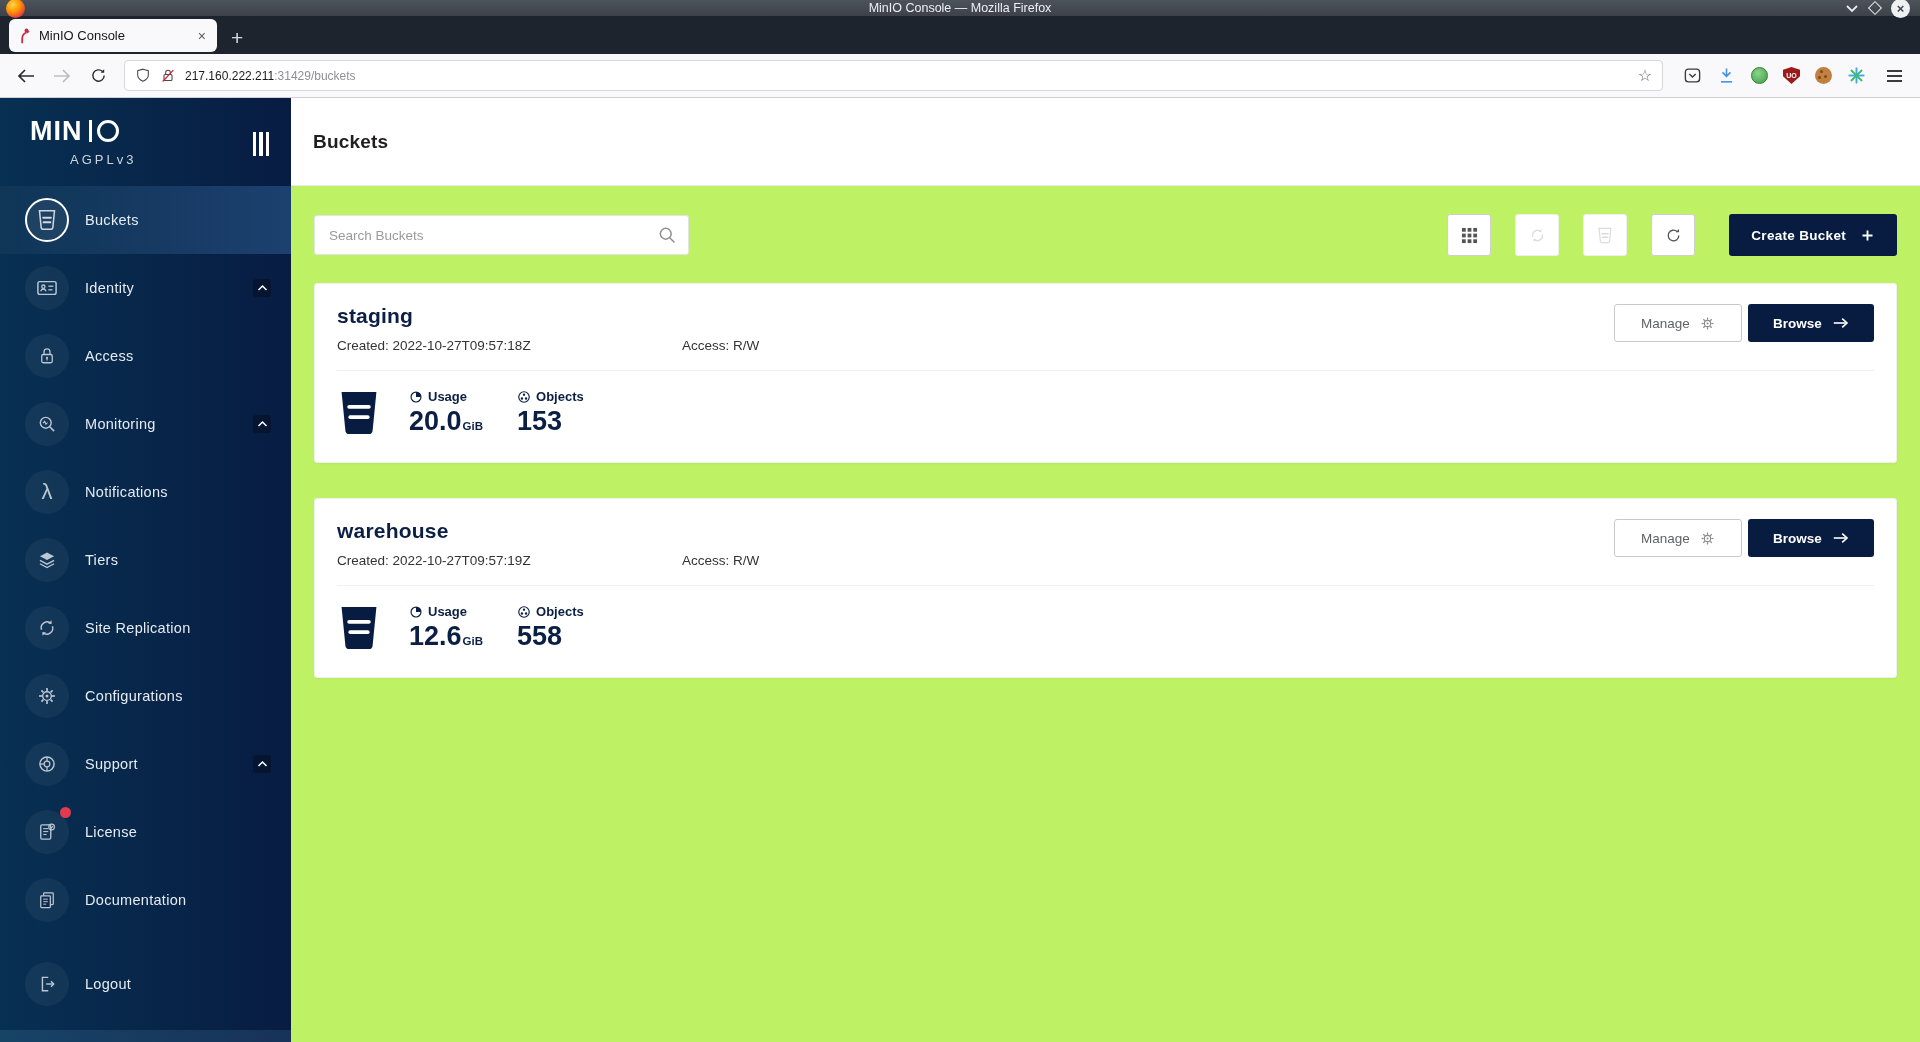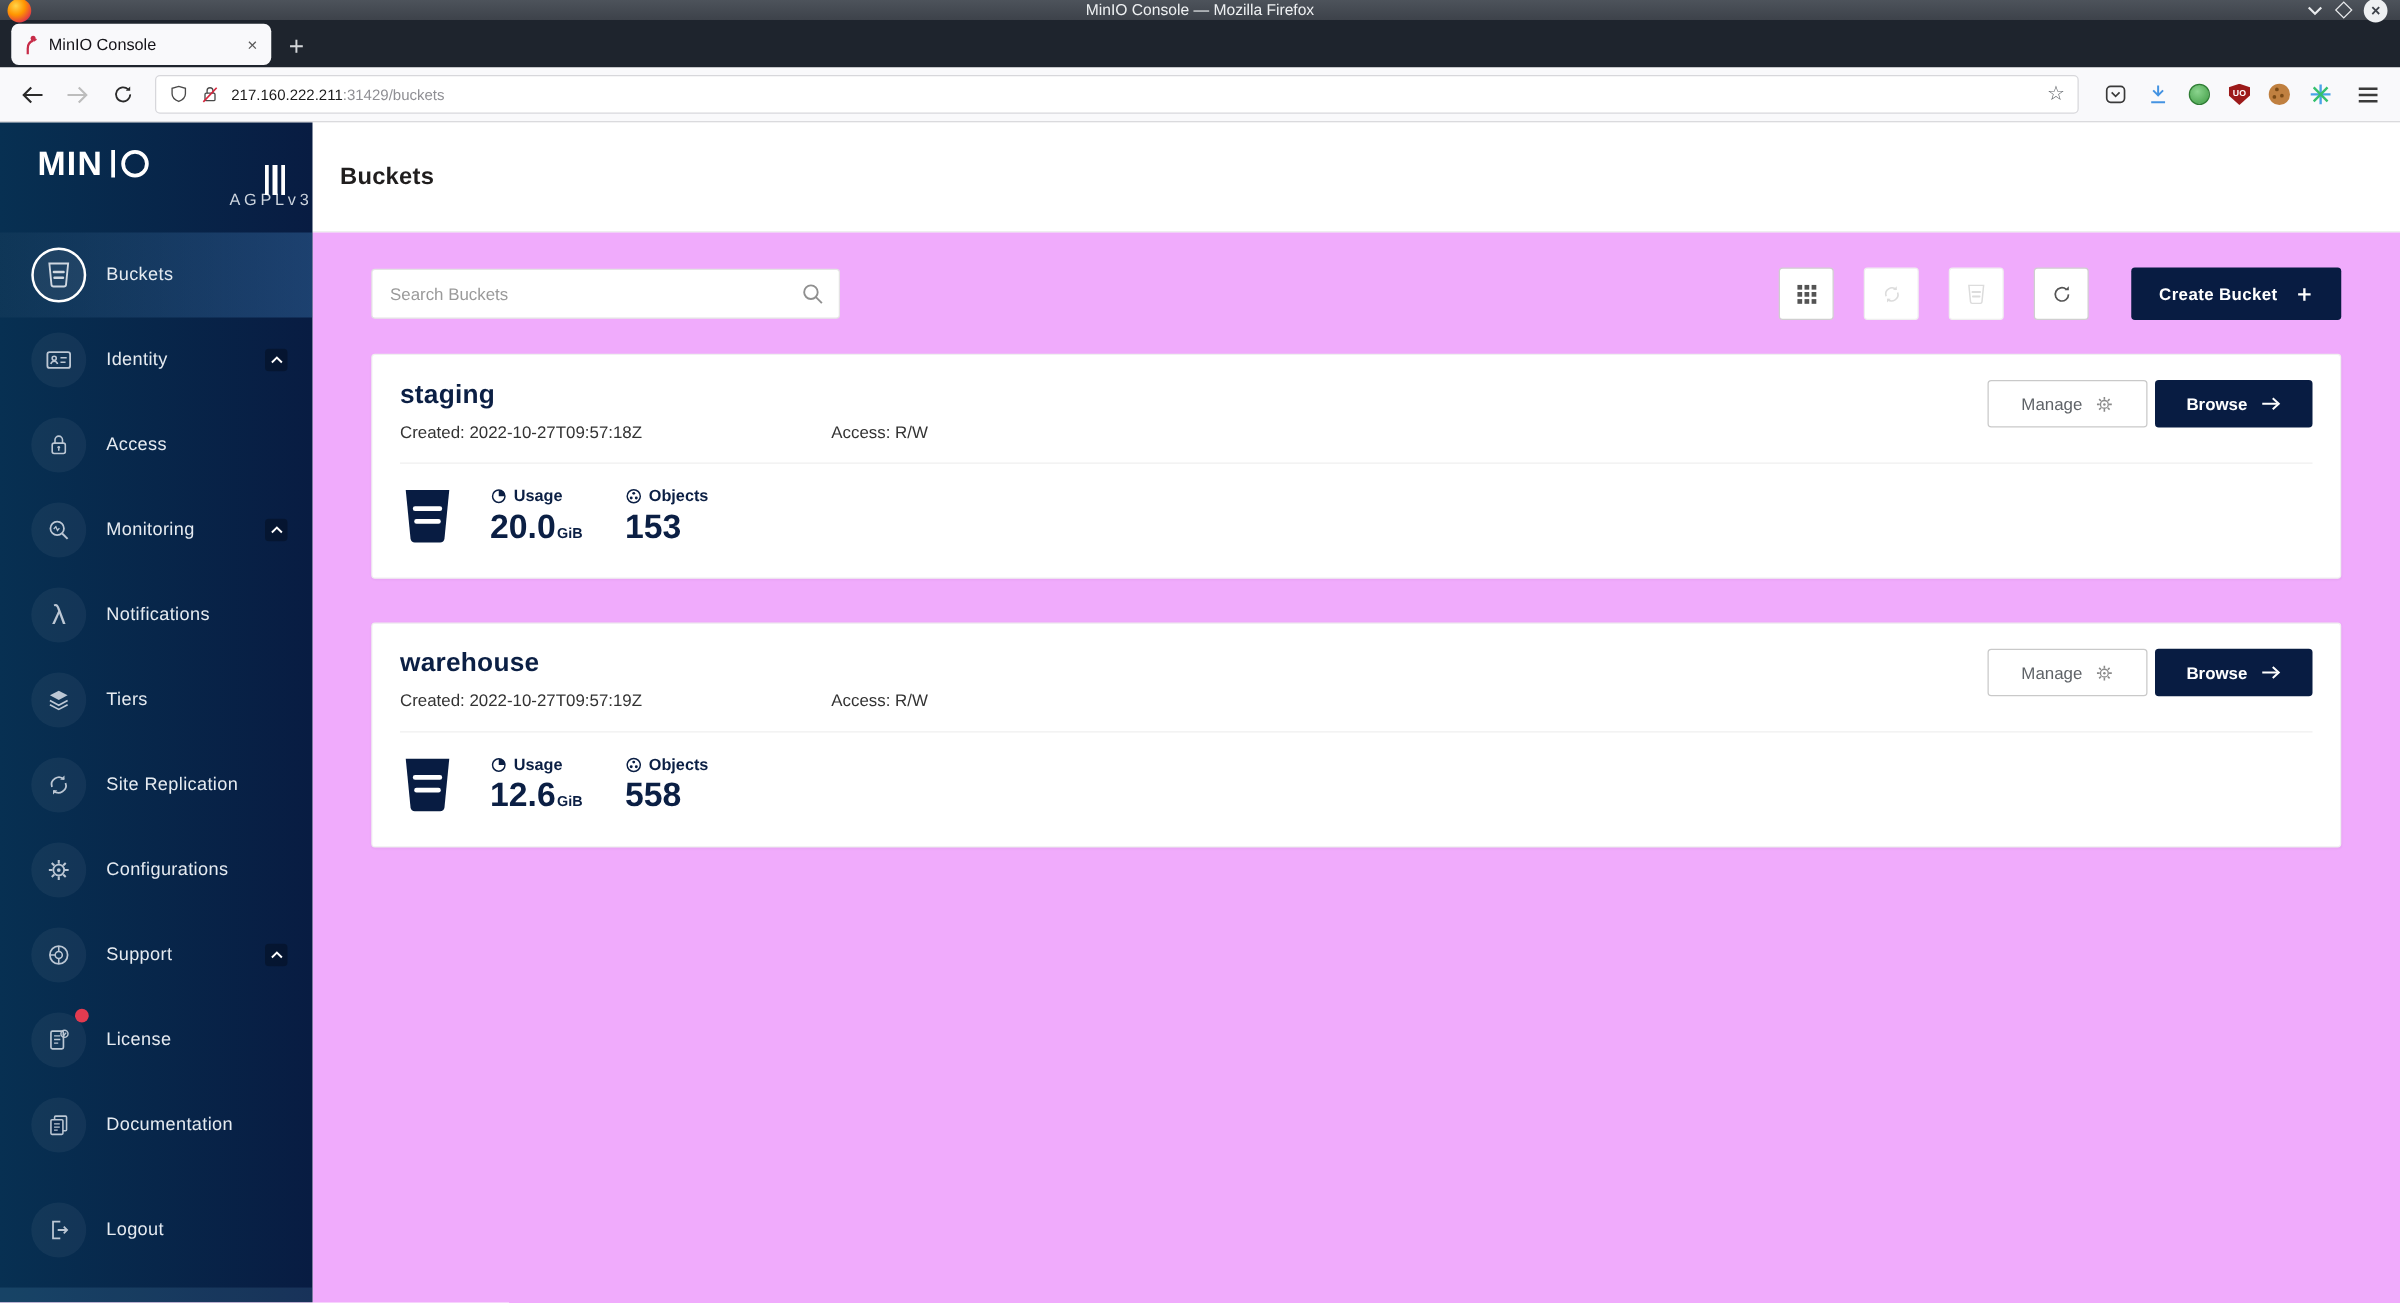--- a/index.html
+++ b/index.html
@@ -37,21 +37,21 @@
   .badge-cookie { width:17px; height:17px; border-radius:50%; background:#c08040; position:relative; }
   .badge-cookie i { position:absolute; width:3px; height:3px; border-radius:50%; background:#7a4a16; }
   .badge-cookie i:nth-child(1){ top:3px; left:5px; } .badge-cookie i:nth-child(2){ top:8px; left:9px; } .badge-cookie i:nth-child(3){ top:9px; left:3px; }
   .hamburger { display:flex; flex-direction:column; gap:3px; margin-left:6px; }
   .hamburger i { width:15px; height:2px; background:#3a3a3a; }
 
   
   .app { flex:1; display:flex; min-height:0; }
 
   
-  .sidebar { width:250px; flex:none; background:linear-gradient(90deg,#073052 0%,#081c42 100%); color:#e9edf2; position:relative; overflow:hidden;text-align:right; }
+  .sidebar { width:291px; flex:none; background:linear-gradient(90deg,#073052 0%,#081c42 100%); color:#e9edf2; position:relative; overflow:hidden; }
   .side-bottom-strip { position:absolute; bottom:0; left:0; right:0; height:12px; background:rgba(120,180,220,0.15); }
   .logo-block { padding:20px 0 0 30px; height:88px; position:relative; }
   .logo-word { display:flex; align-items:center; height:26px; }
   .lw-min { font-size:27px; font-weight:800; color:#fff; letter-spacing:1px; line-height:1; }
   .lw-i { width:3px; height:22px; background:#fff; margin:0 5px 0 6px; }
   .lw-o { width:22px; height:22px; border:3.5px solid #fff; border-radius:50%; }
   .logo-sub { margin:8px 0 0 40px; font-size:13px; letter-spacing:3px; color:#ccd4de; }
   .collapse { position:absolute; right:22px; top:34px; display:flex; gap:3px; }
   .collapse i { width:3.5px; height:24px; background:#fff; }
   .side-items { margin-top:0; }
@@ -62,21 +62,21 @@
   .side-item.active .side-ico { border:2px solid #fff; background:rgba(255,255,255,0.06); }
   .side-label { margin-left:16px; font-size:14.5px; letter-spacing:0.3px; color:#e6ebf1; }
   .side-chev { position:absolute; right:20px; width:18px; height:18px; border-radius:3px; background:rgba(0,0,0,0.28); display:flex; align-items:center; justify-content:center; }
   .red-dot { position:absolute; top:-3px; right:-2px; width:11px; height:11px; border-radius:50%; background:#e23b50; }
   .lambda { font-size:22px; color:#bcc7d4; line-height:1; }
 
   
   .main { flex:1; display:flex; flex-direction:column; min-width:0; }
   .page-header { height:88px; background:#fff; border-bottom:1px solid #eaeaea; display:flex; align-items:center; padding-left:22px; flex:none; }
   .page-title { font-size:19px; font-weight:600; color:#201e1e; letter-spacing:0.2px; }
-  .page-body { flex:1; background:#f0abfc; padding:28px 47px; overflow:hidden; }
+  .page-body { flex:1; background:#bef264; padding:28px 23px; overflow:hidden; }
 
   .actions-row { display:flex; align-items:center; margin-bottom:27px; }
   .search-wrap { position:relative; width:375px; }
   .search-input { width:375px; height:40px; border:1px solid #e3e3e3; border-radius:3px; background:#fff; padding:0 40px 0 14px; font-size:13.5px; color:#333; font-family:"Liberation Sans", sans-serif; outline:none; }
   .search-input::placeholder { color:#9a9a9a; }
   .search-glass { position:absolute; right:12px; top:10px; }
   .right-actions { margin-left:auto; display:flex; align-items:center; gap:24px; }
   .icon-btn { width:44px; height:42px; background:#fff; border:1px solid #cfcfcf; border-radius:3px; display:flex; align-items:center; justify-content:center; color:#545454; }
   .icon-btn.disabled { border-color:#efefef; color:#dcdcdc; }
   .create-btn { margin-left:10px; height:42px; padding:0 22px; background:#081c42; border-radius:3px; color:#fff; font-size:13.5px; font-weight:600; letter-spacing:0.3px; display:flex; align-items:center; gap:14px; border:none; }

